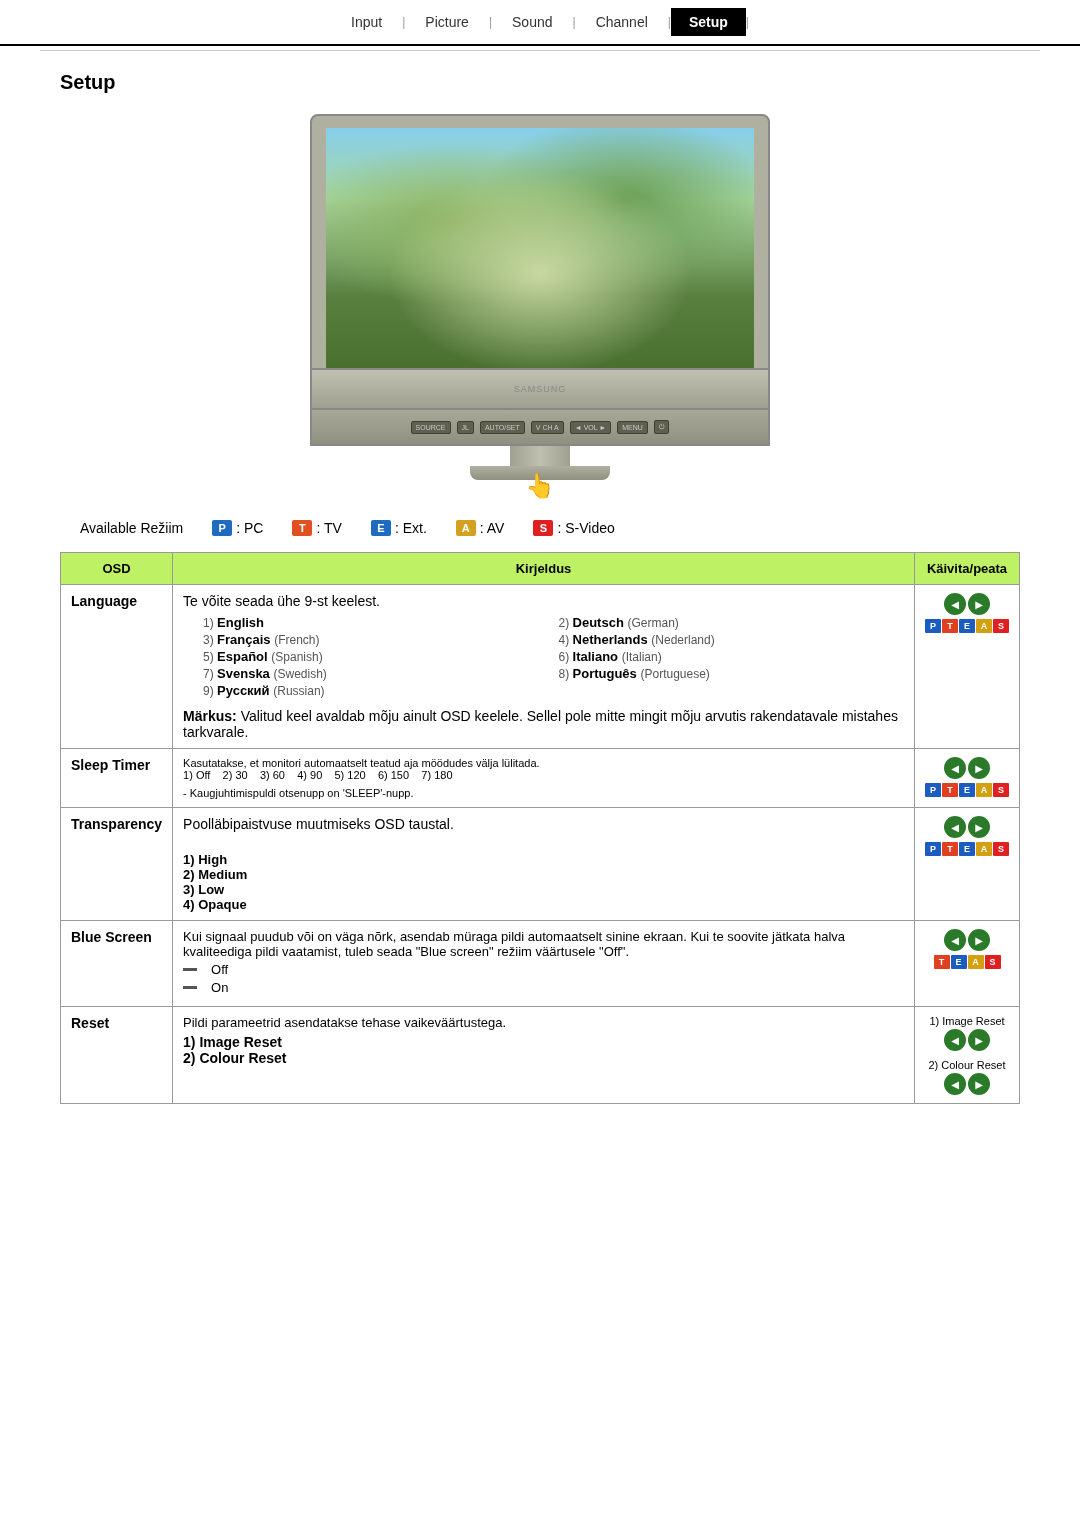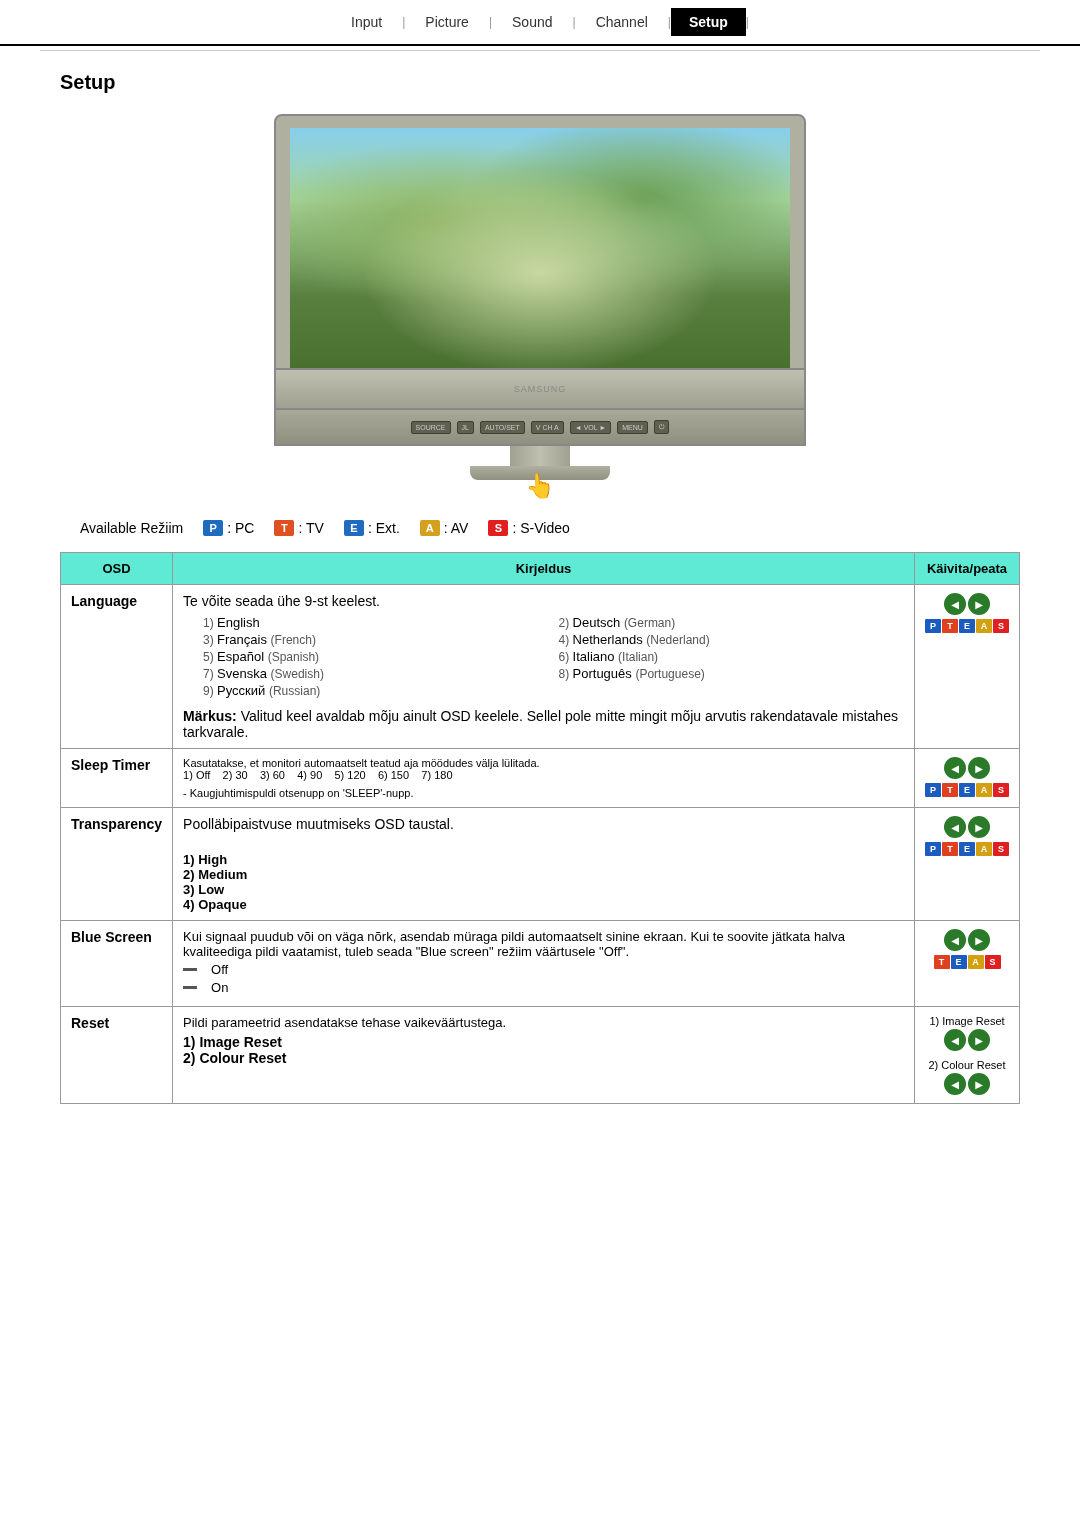--- a/index.html
+++ b/index.html
@@ -52,21 +52,21 @@
       margin: 20px 60px 20px 60px;
     }
 
     
     .monitor-area {
       display: flex;
       justify-content: center;
       margin-bottom: 20px;
     }
     .monitor-container {
-      width: 532px;
+      width: 460px;
     }
     .monitor-screen-outer {
       background: #b0b0a0;
       border-radius: 8px 8px 0 0;
       padding: 12px 14px 0 14px;
       border: 2px solid #888;
     }
     .monitor-screen {
       width: 100%;
       height: 240px;
@@ -136,21 +136,21 @@
     .stand-hand {
       text-align: center;
       font-size: 24px;
       color: #888;
       margin-top: -8px;
     }
 
     
     .available-modes {
       display: flex;
-      gap: 20px;
+      gap: 29px;
       margin: 16px 80px;
       font-size: 14px;
     }
     .mode-badge {
       display: inline-flex;
       align-items: center;
       gap: 4px;
     }
     .mode-icon {
       width: 20px;
@@ -175,39 +175,39 @@
       border: 1px solid #999;
       border-collapse: collapse;
       width: calc(100% - 120px);
     }
     .osd-table th, .osd-table td {
       border: 1px solid #999;
       padding: 8px 10px;
       vertical-align: top;
     }
     .osd-table thead th {
-      background: #5eead4;
+      background: #bef264;
       font-weight: bold;
       font-size: 13px;
     }
     .osd-col-1 { width: 110px; font-weight: bold; }
     .osd-col-2 { }
     .osd-col-3 { width: 100px; text-align: center; }
 
     .row-label { font-weight: bold; vertical-align: top; }
 
     
     .lang-grid {
       display: grid;
       grid-template-columns: 1fr 1fr;
       gap: 2px 30px;
       margin: 6px 20px;
       font-size: 13px;
     }
-    .lang-item strong { font-weight: normal; }
+    .lang-item strong { font-weight: bold; }
     .lang-item span { color: #555; font-size: 12px; }
 
     .note-text {
       font-size: 14px;
       margin-top: 10px;
     }
     .note-text strong { font-weight: bold; }
 
     
     .pteas-container {

